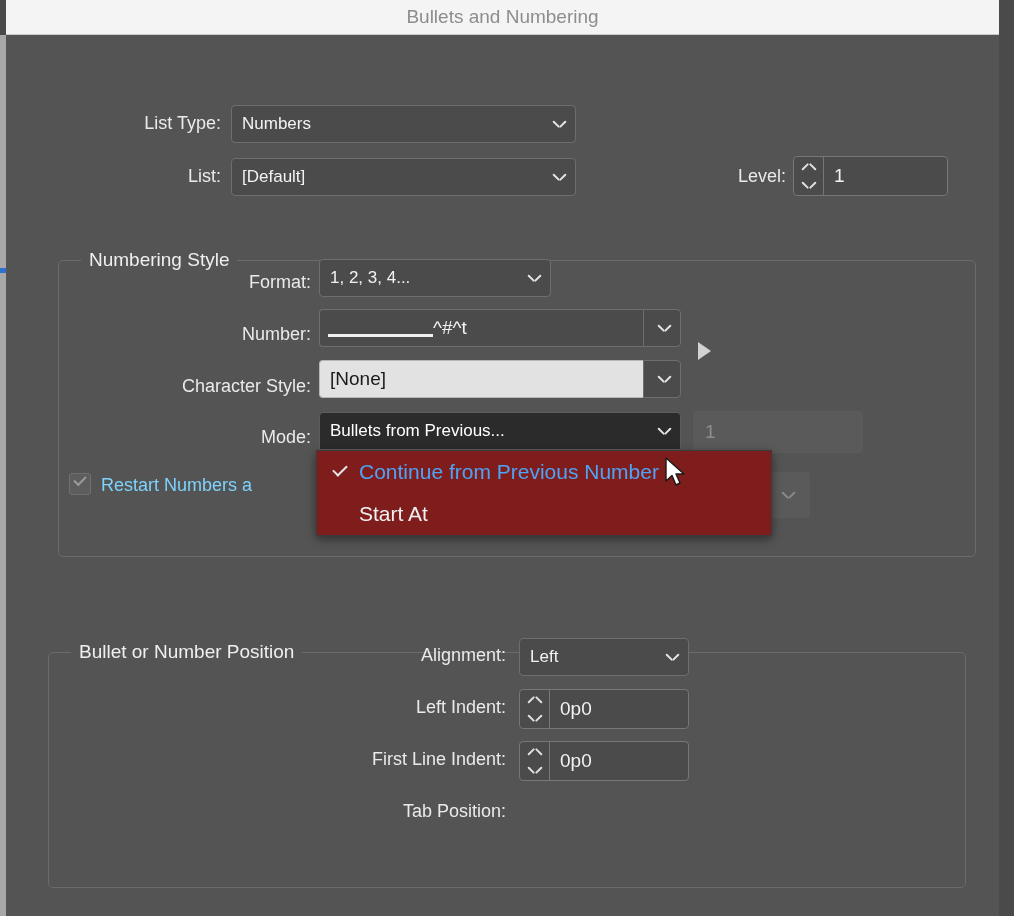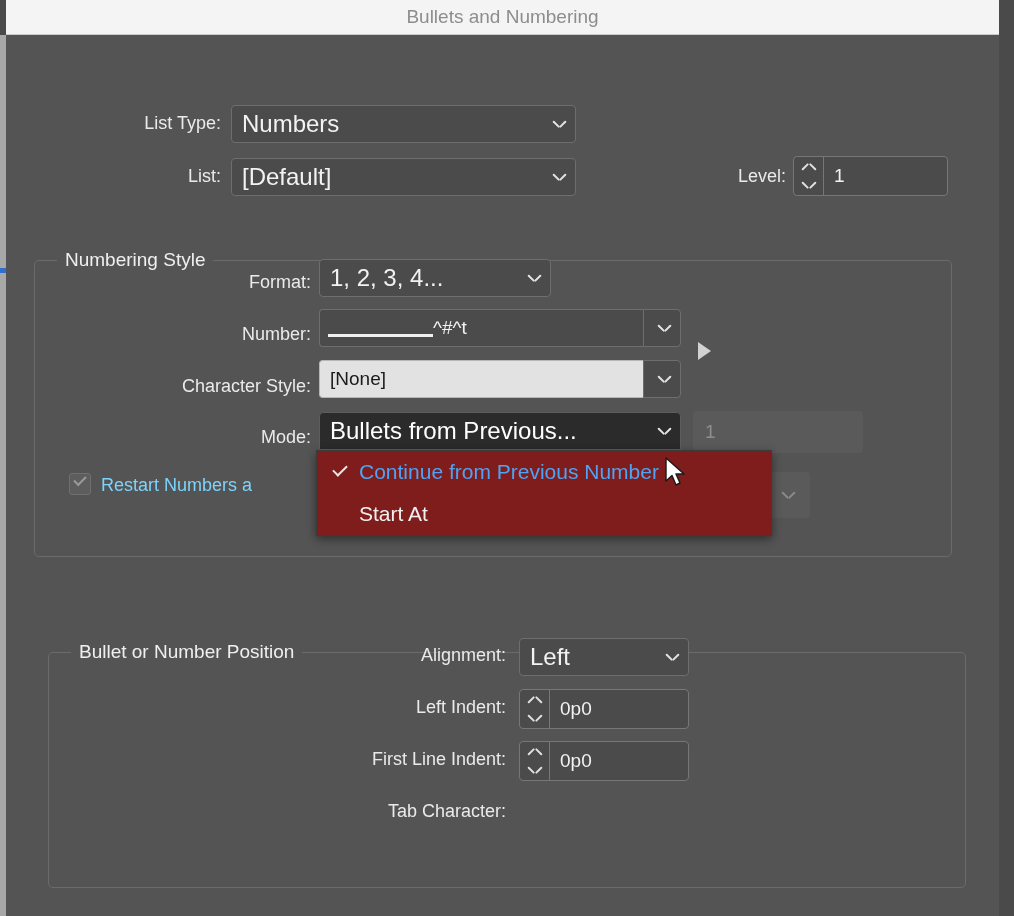--- a/index.html
+++ b/index.html
@@ -86,21 +86,21 @@
     border: 1px solid #6e6e6e;
     border-radius: 4px;
     height: 38px;
   }
   .sel .sel-text {
     position: absolute;
     left: 10px; top: 0;
     right: 36px;
     height: 36px;
     line-height: 36px;
-    font-size: 24px;
+    font-size: 17px;
     color: #f2f2f2;
     white-space: nowrap;
     overflow: hidden;
   }
   .chev {
     position: absolute;
     right: 9px; top: 50%;
     width: 13px; height: 8px;
     margin-top: -4px;
   }
@@ -353,21 +353,21 @@
 
       <div class="lbl" style="left:625px; top:131px; width:155px;">Level:</div>
       <div class="spin" style="left:787px; top:121px; width:155px;">
         <div class="spin-arrows">
           <span class="up"></span>
           <span class="dn"></span>
         </div>
         <div class="spin-val">1</div>
       </div>
 
-      <div class="group" style="left:28px; top:225px; width:918px; height:297px;">
+      <div class="group" style="left:52px; top:225px; width:918px; height:297px;">
         <div class="group-title">Numbering Style</div>
       </div>
 
       <div class="lbl" style="left:60px; top:237px; width:245px;">Format:</div>
       <div class="sel" style="left:313px; top:224px; width:232px;">
         <div class="sel-text">1, 2, 3, 4...</div>
         <span class="chev"></span>
       </div>
 
       <div class="lbl" style="left:60px; top:289px; width:245px;">Number:</div>
@@ -446,17 +446,17 @@
 
       <div class="lbl" style="left:180px; top:714px; width:320px;">First Line Indent:</div>
       <div class="spin" style="left:513px; top:706px; width:170px;">
         <div class="spin-arrows">
           <span class="up"></span>
           <span class="dn"></span>
         </div>
         <div class="spin-val">0p0</div>
       </div>
 
-      <div class="lbl" style="left:230px; top:766px; width:270px;">Tab Character:</div>
+      <div class="lbl" style="left:230px; top:766px; width:270px;">Tab Position:</div>
 
     </div>
   </div>
 </div>
 
 </body></html>

